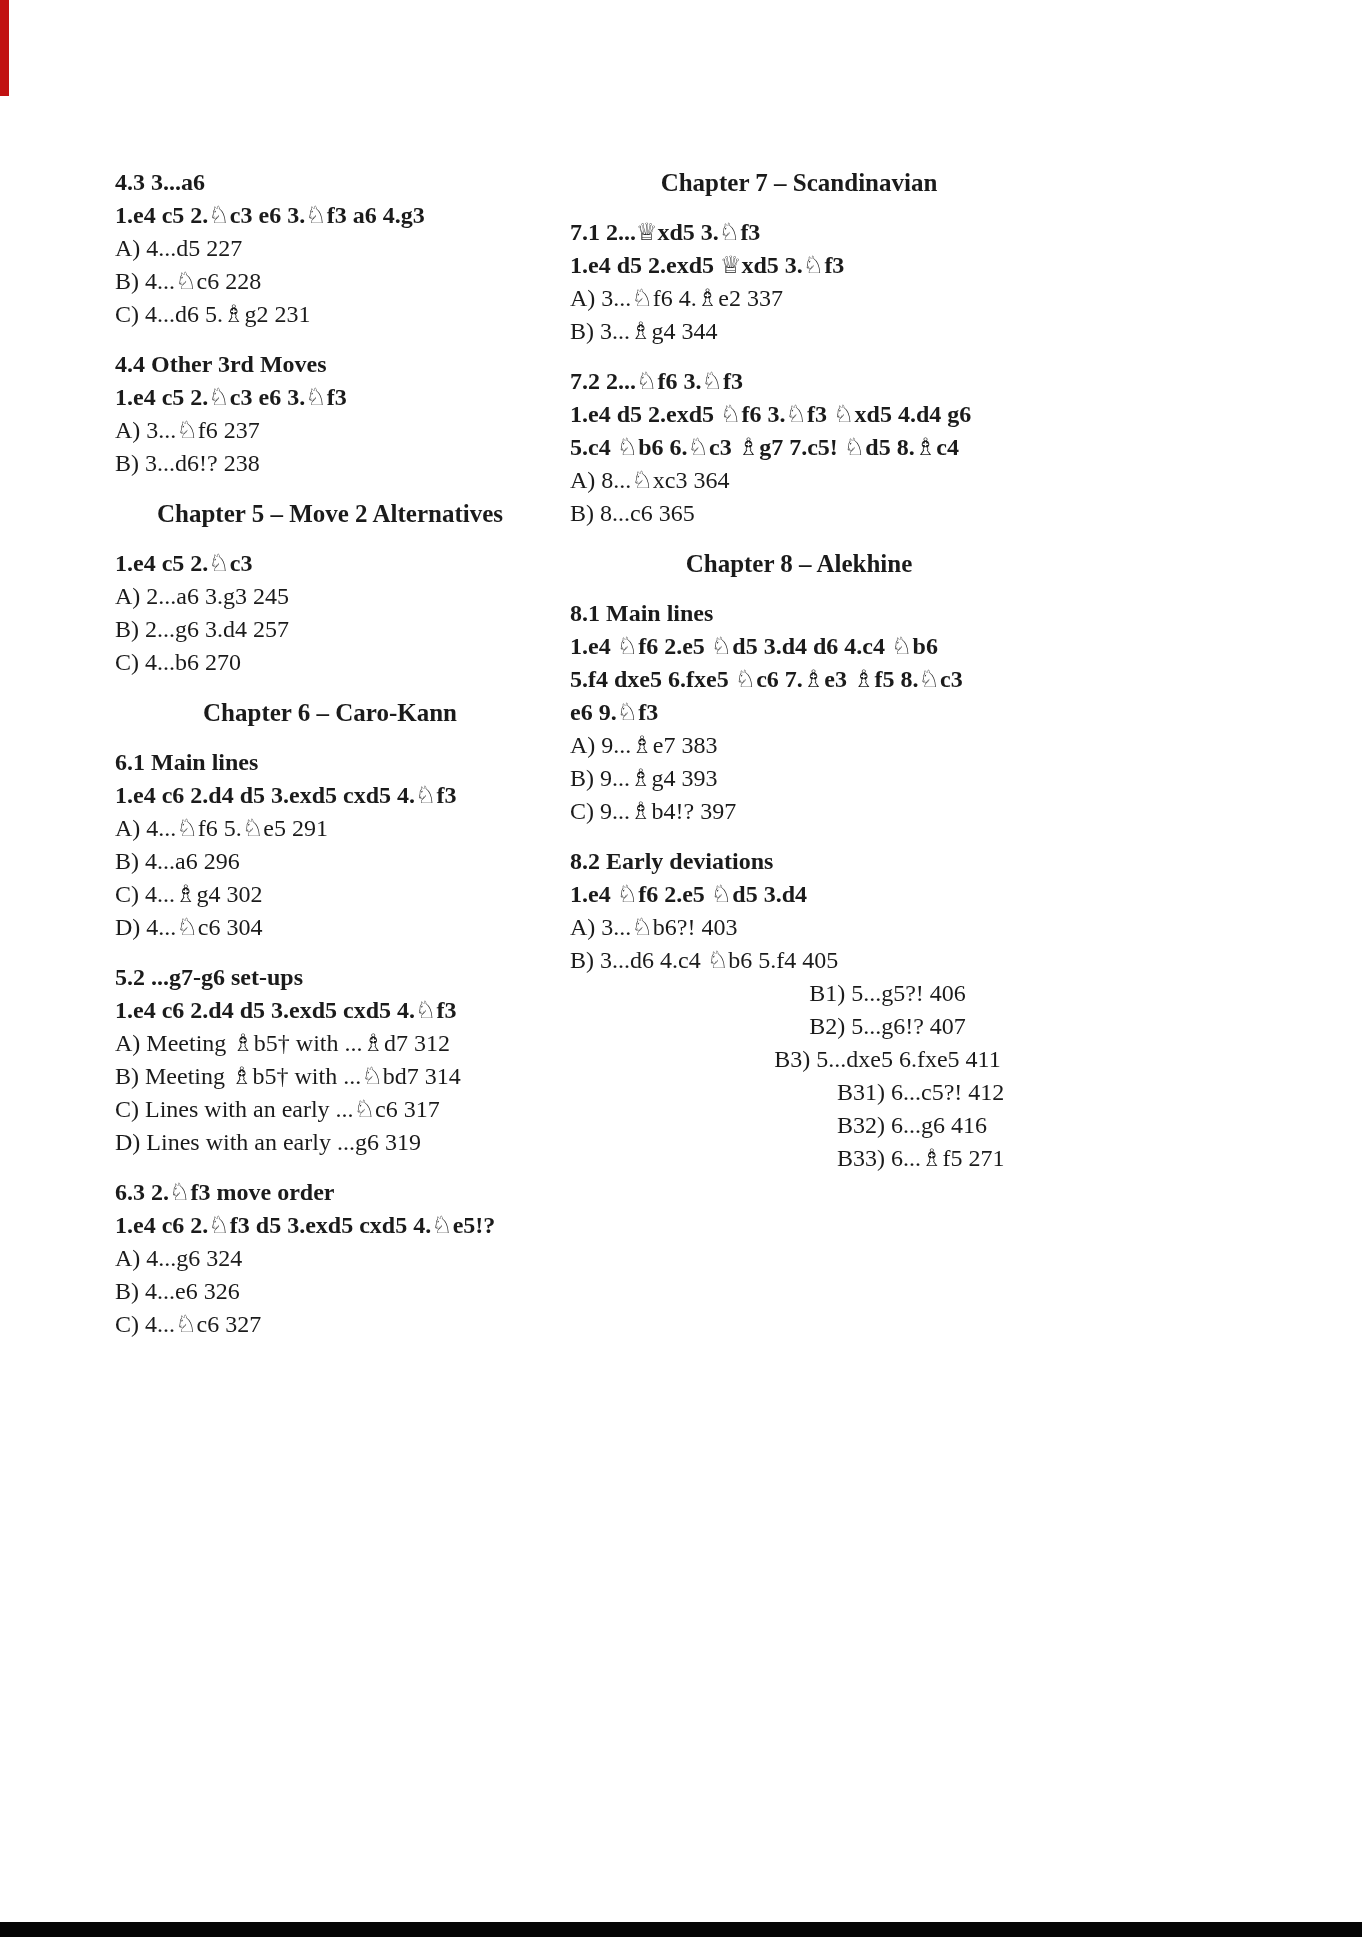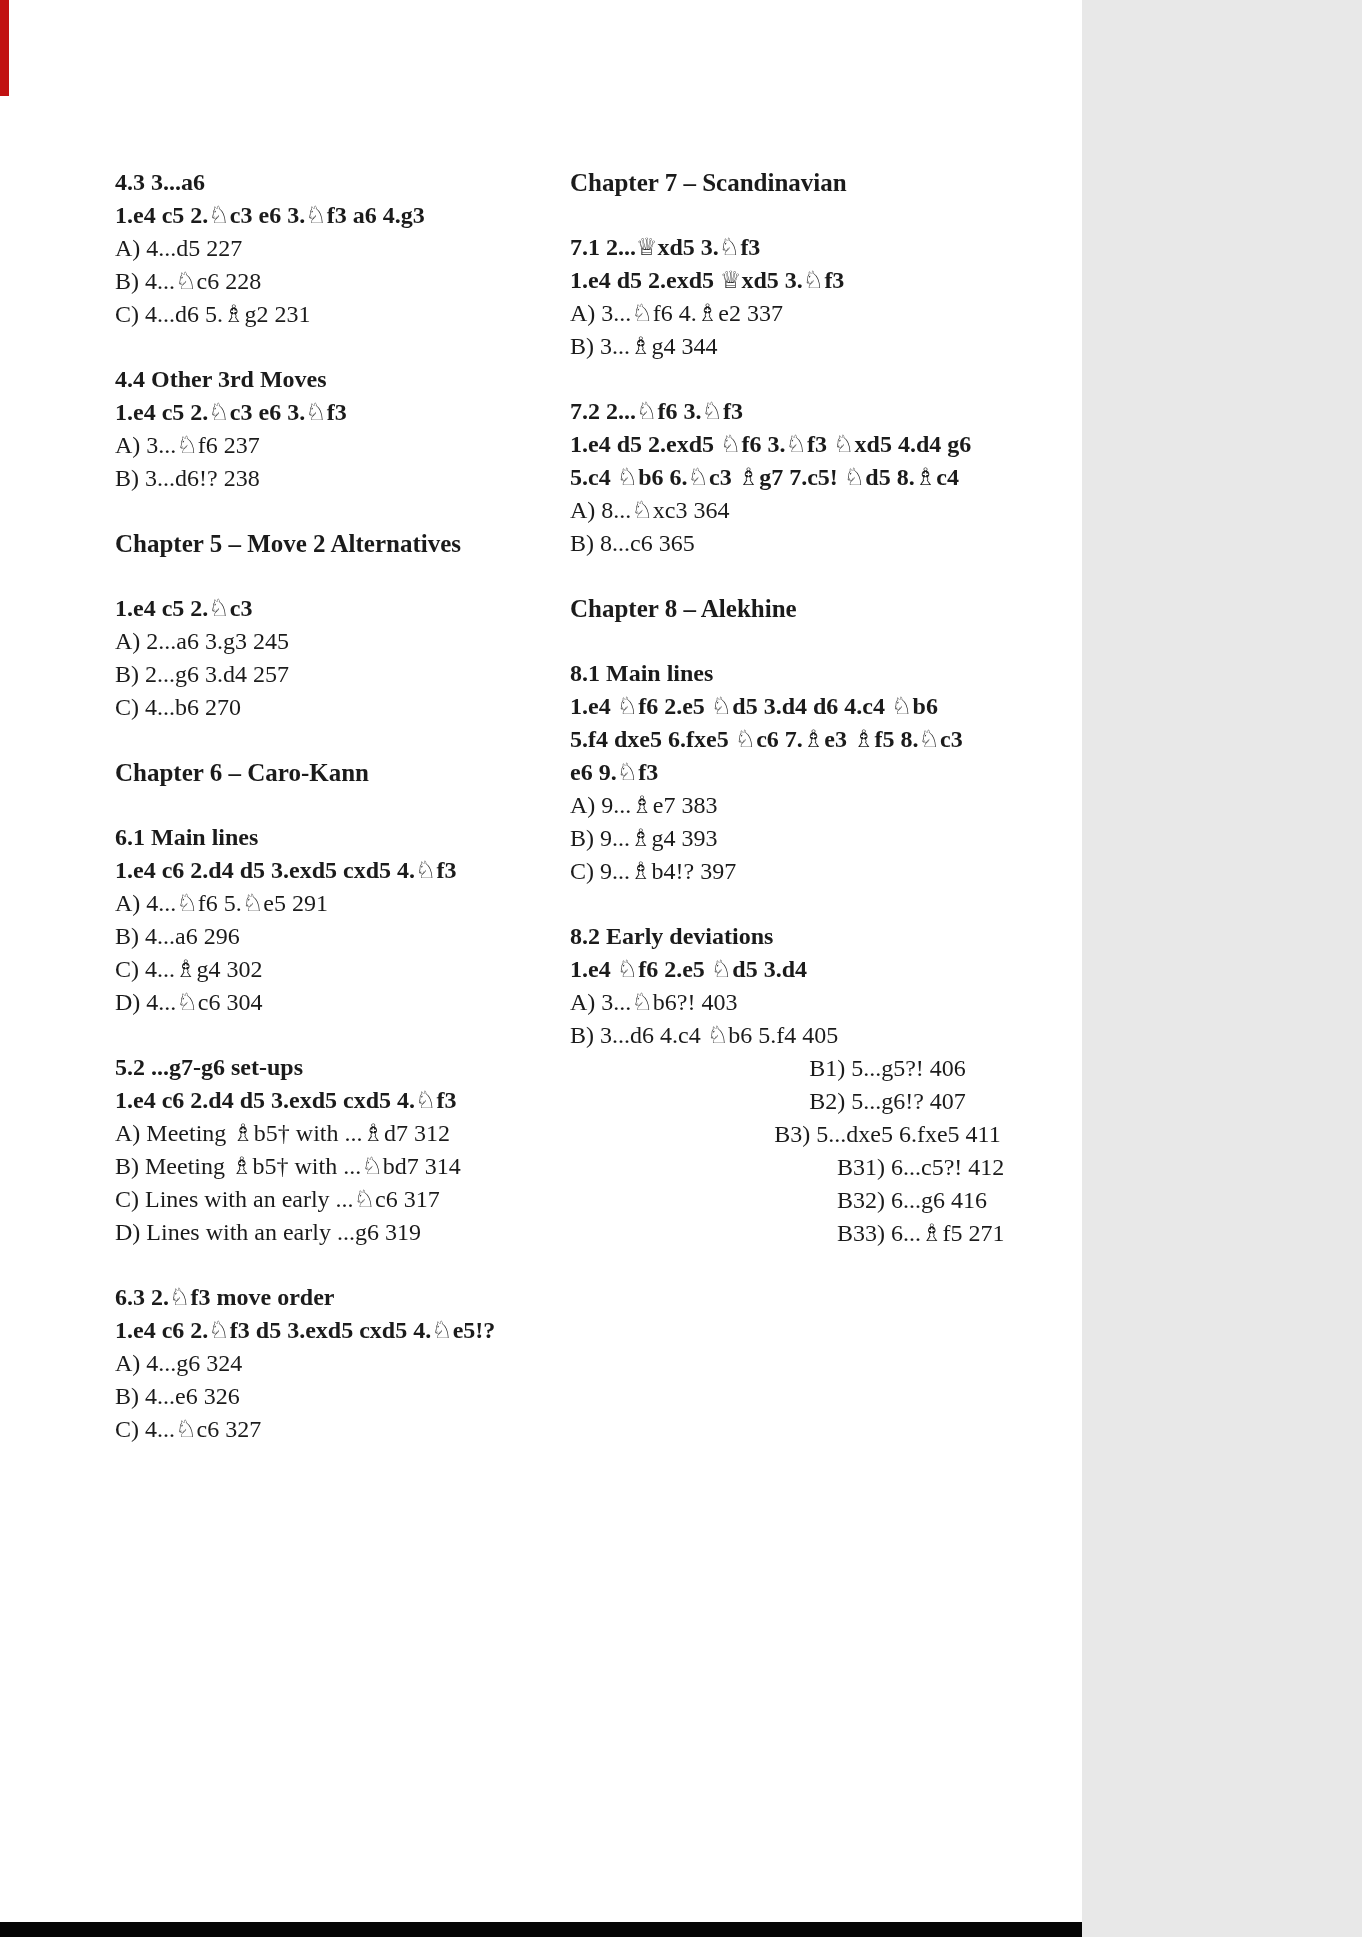--- a/index.html
+++ b/index.html
@@ -2,45 +2,45 @@
 <html><head>
 <meta charset="utf-8">
 <style>
   html, body {
     margin: 0;
     padding: 0;
     background: #e8e8e8;
   }
   .page {
     position: relative;
-    width: 1082px;
+    width: 1362px;
     height: 1937px;
     background: #ffffff;
     overflow: hidden;
     font-family: "Liberation Serif", "DejaVu Serif", "DejaVu Sans", serif;
     color: #1b1b1b;
   }
   .col {
     position: absolute;
     top: 166px;
   }
   .col-left  { left: 115px; width: 430px; }
   .col-right { left: 570px; width: 458px; }
-  .block + .block { margin-top: 32px; }
+  .block + .block { margin-top: 17px; }
   .line {
     font-size: 24px;
     line-height: 33px;
     white-space: nowrap;
   }
   .bold { font-weight: bold; }
   .chapter {
     font-size: 25px;
     line-height: 33px;
     font-weight: bold;
-    text-align: left;
+    text-align: center;
     white-space: nowrap;
   }
   .ind1 { padding-left: 177px; text-align: center; }
   .ind2 { padding-left: 267px; }
   .artifact { position: absolute; }
   #red-mark   { left: 0; top: 0; width: 9px; height: 96px; }
   #bottom-bar { left: 0; bottom: 0; width: 100%; height: 15px; }
 </style>
 </head>
 <body>

